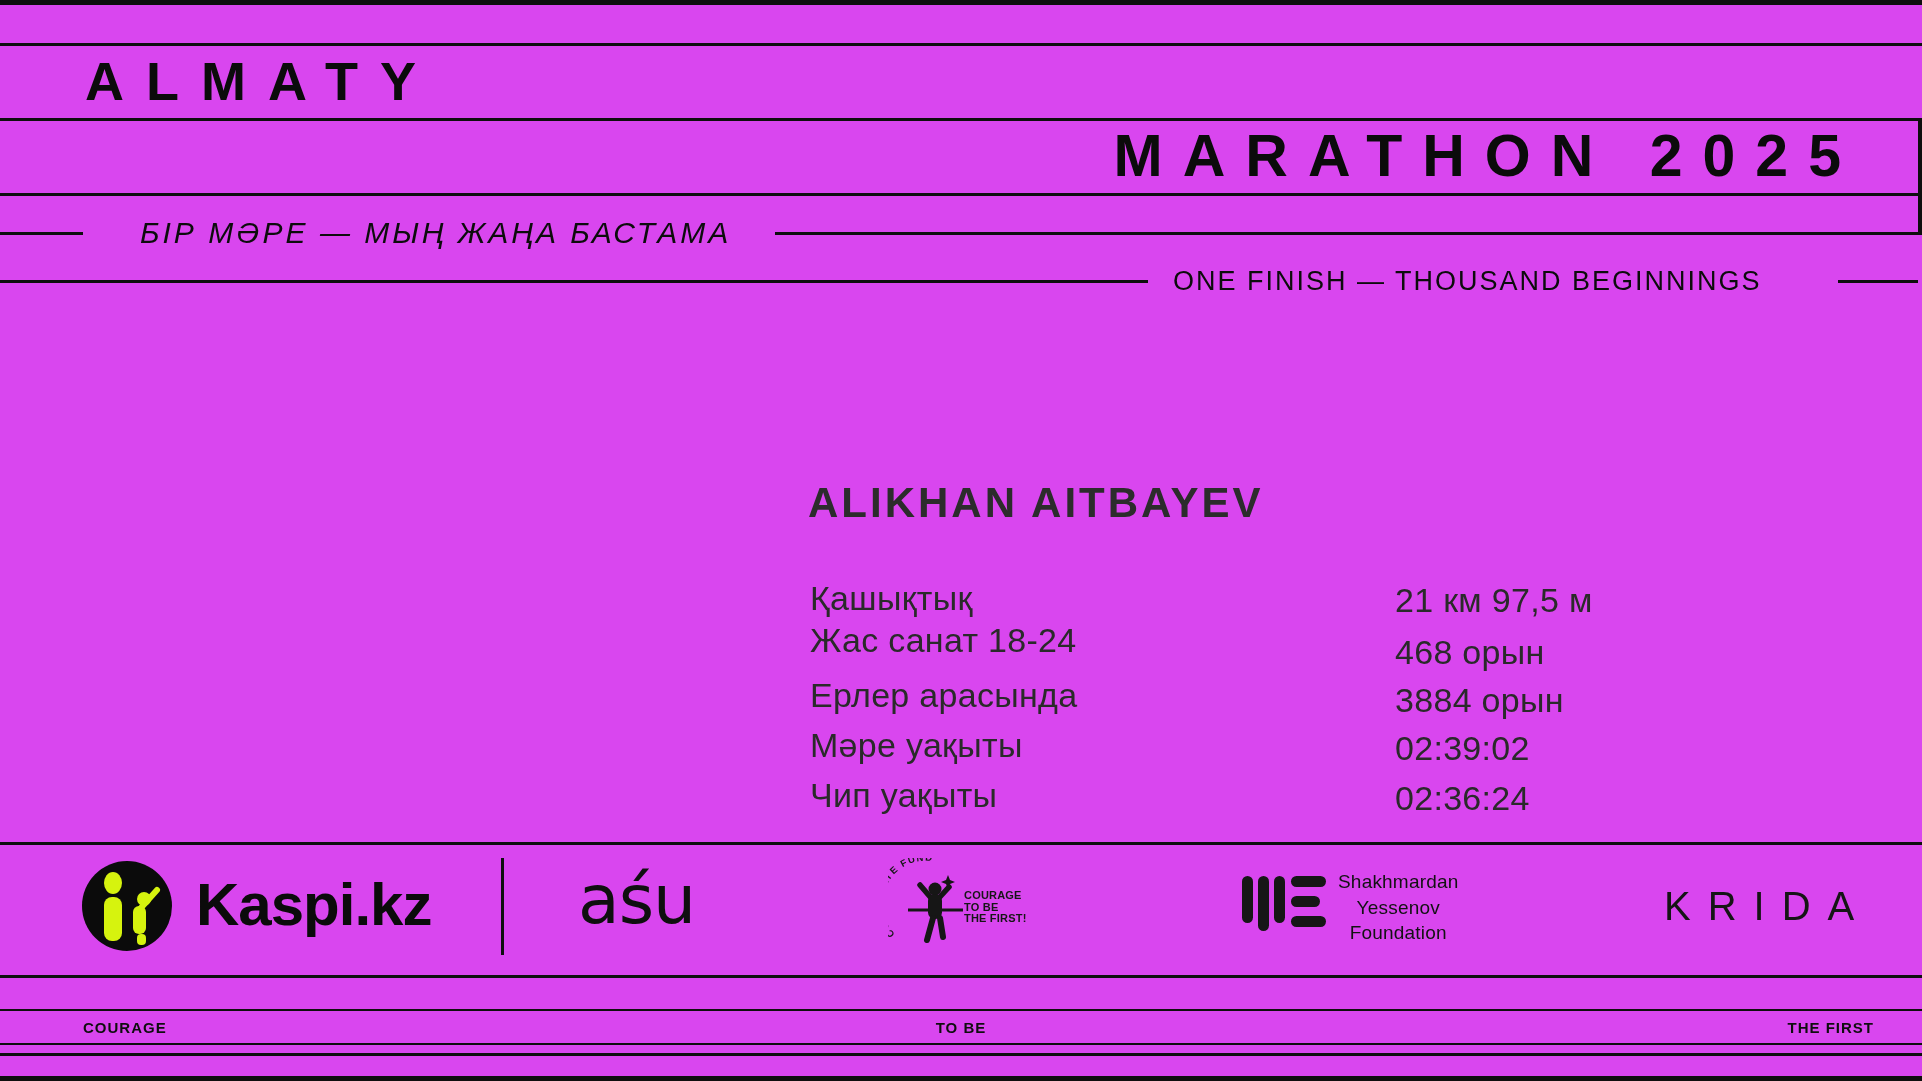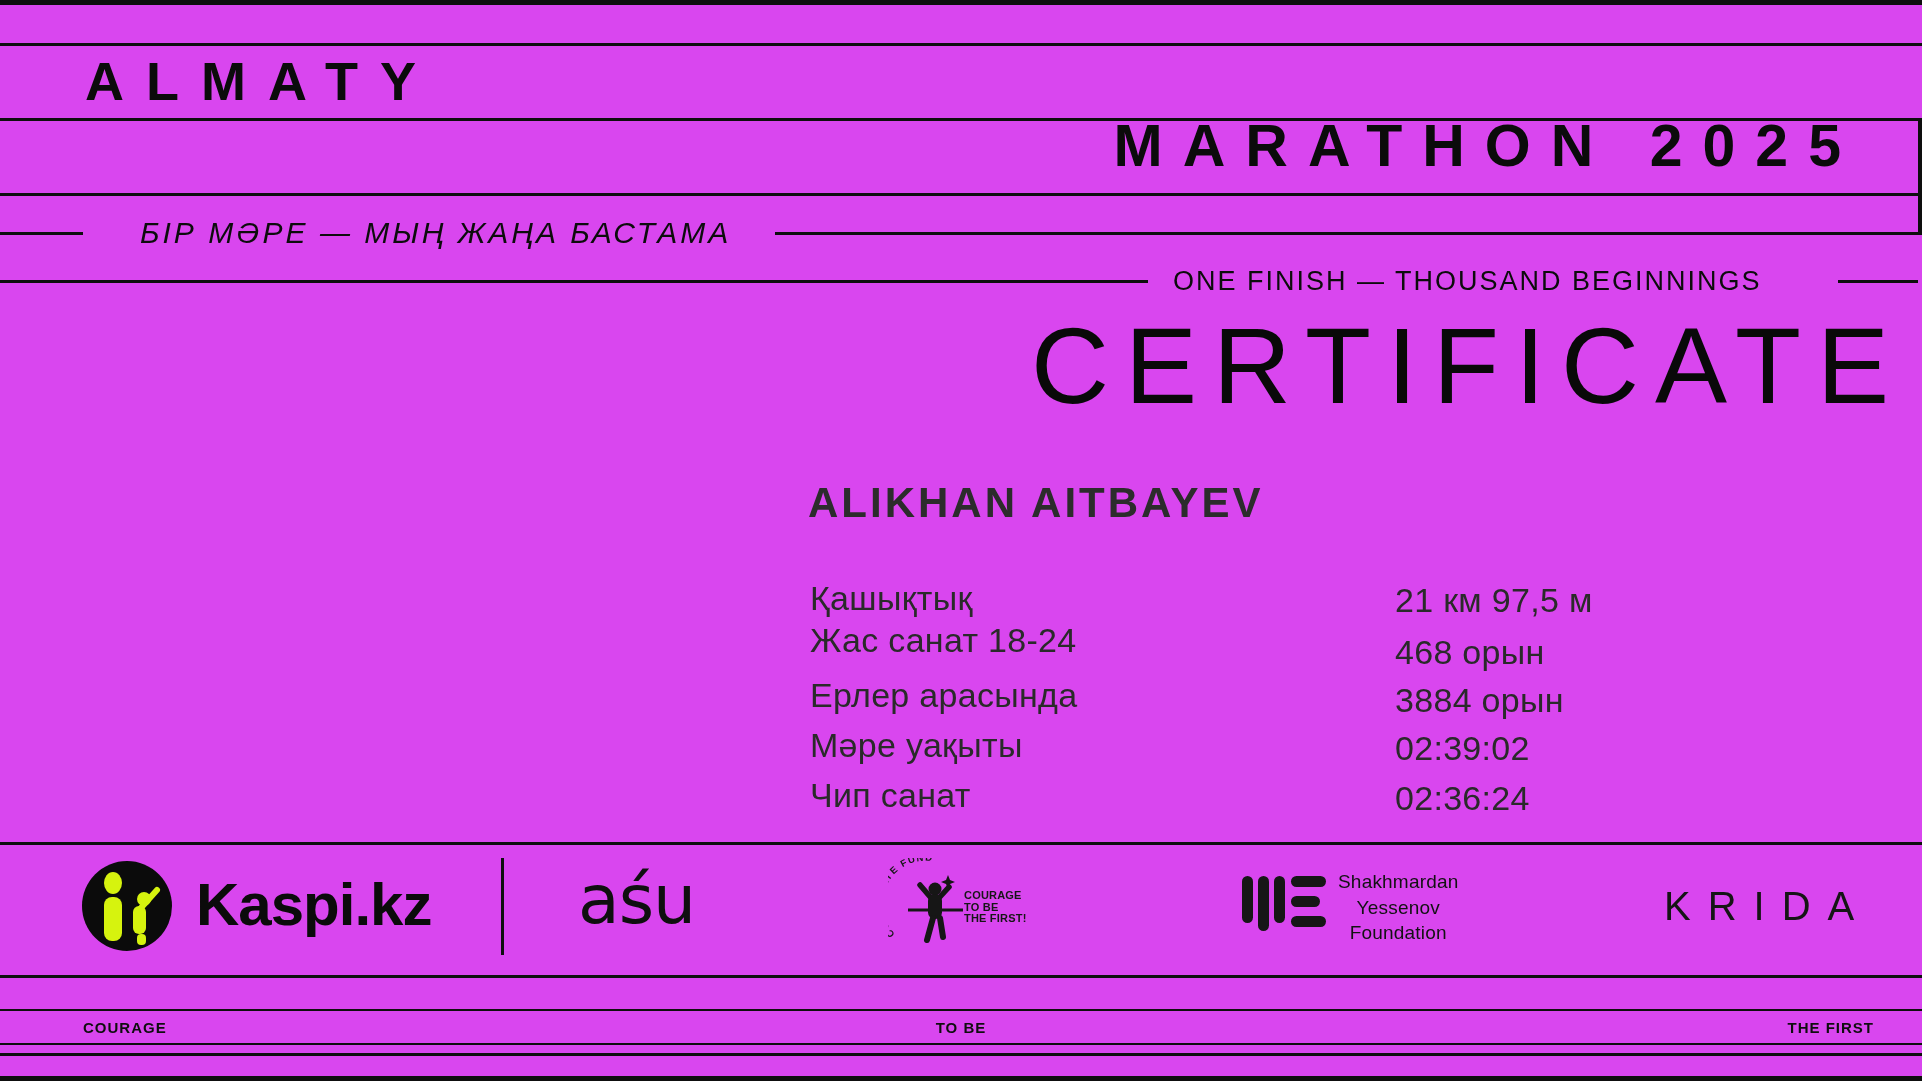--- a/index.html
+++ b/index.html
@@ -5,21 +5,21 @@
   html,body{margin:0;padding:0;background:#9aa800;}
   .canvas{
     position:relative;width:1922px;height:1081px;overflow:hidden;
     background:#d946ef;color:#0b0b0b;
     font-family:"Liberation Sans",sans-serif;
   }
   .ln{position:absolute;background:#0e0e0e;}
   .txt{position:absolute;white-space:nowrap;}
 
   .almaty{left:85px;top:55px;font-size:54px;font-weight:bold;letter-spacing:22px;line-height:52px;color:#0b0b0b;}
-  .marathon{right:61px;top:116px;font-size:59px;font-weight:bold;letter-spacing:20px;line-height:60px;color:#0b0b0b;}
+  .marathon{right:61px;top:126px;font-size:59px;font-weight:bold;letter-spacing:20px;line-height:60px;color:#0b0b0b;}
   .slogan-kz{left:140px;top:215px;font-size:30px;font-style:italic;letter-spacing:3px;line-height:36px;color:#0c0c0c;}
   .slogan-en{left:1173px;top:263px;font-size:27px;letter-spacing:2px;line-height:36px;color:#0c0c0c;}
   .certificate{right:17px;top:314px;font-size:108px;font-weight:normal;letter-spacing:16px;line-height:104px;color:#090909;}
   .name{left:808px;top:482px;font-size:42px;font-weight:bold;letter-spacing:3px;line-height:42px;color:#2c2c2c;}
 
   .stat{font-size:34px;line-height:40px;color:#2a2a2a;letter-spacing:0.3px;}
   .stat-label{left:810px;}
   .stat-value{left:1395px;}
   .sl0{top:578px}.sl1{top:620px}.sl2{top:675px}.sl3{top:725px}.sl4{top:775px}
   .sv0{top:580px}.sv1{top:632px}.sv2{top:680px}.sv3{top:728px}.sv4{top:778px}
@@ -54,33 +54,32 @@
   <div class="txt marathon">MARATHON 2025</div>
 
   <div class="ln" style="left:0;top:232px;width:83px;height:3px;"></div>
   <div class="txt slogan-kz">БІР МӘРЕ — МЫҢ ЖАҢА БАСТАМА</div>
   <div class="ln" style="left:775px;top:232px;width:1147px;height:3px;"></div>
 
   <div class="ln" style="left:0;top:280px;width:1148px;height:3px;"></div>
   <div class="txt slogan-en">ONE FINISH — THOUSAND BEGINNINGS</div>
   <div class="ln" style="left:1838px;top:280px;width:80px;height:3px;"></div>
 
-  <div class="txt certificate">CERTIFICATE</div>
 
   <div class="txt name">ALIKHAN AITBAYEV</div>
 
   <div class="txt stat stat-label sl0">Қашықтық</div>
   <div class="txt stat stat-value sv0">21 км 97,5 м</div>
   <div class="txt stat stat-label sl1">Жас санат 18-24</div>
   <div class="txt stat stat-value sv1">468 орын</div>
   <div class="txt stat stat-label sl2">Ерлер арасында</div>
   <div class="txt stat stat-value sv2">3884 орын</div>
   <div class="txt stat stat-label sl3">Мәре уақыты</div>
   <div class="txt stat stat-value sv3">02:39:02</div>
-  <div class="txt stat stat-label sl4">Чип санат</div>
+  <div class="txt stat stat-label sl4">Чип уақыты</div>
   <div class="txt stat stat-value sv4">02:36:24</div>
 
   <div class="ln" style="left:0;top:842px;width:1922px;height:3px;"></div>
   <div class="ln" style="left:0;top:975px;width:1922px;height:3px;"></div>
 
   <svg class="kaspi-logo" viewBox="0 0 90 90">
     <circle cx="45" cy="45" r="45" fill="#0b0b0b"></circle>
     <ellipse cx="31" cy="22" rx="9" ry="11" fill="#d6f30e"></ellipse>
     <rect x="22" y="36" width="18" height="44" rx="8" fill="#d6f30e"></rect>
     <circle cx="62" cy="38" r="7" fill="#d6f30e"></circle>

